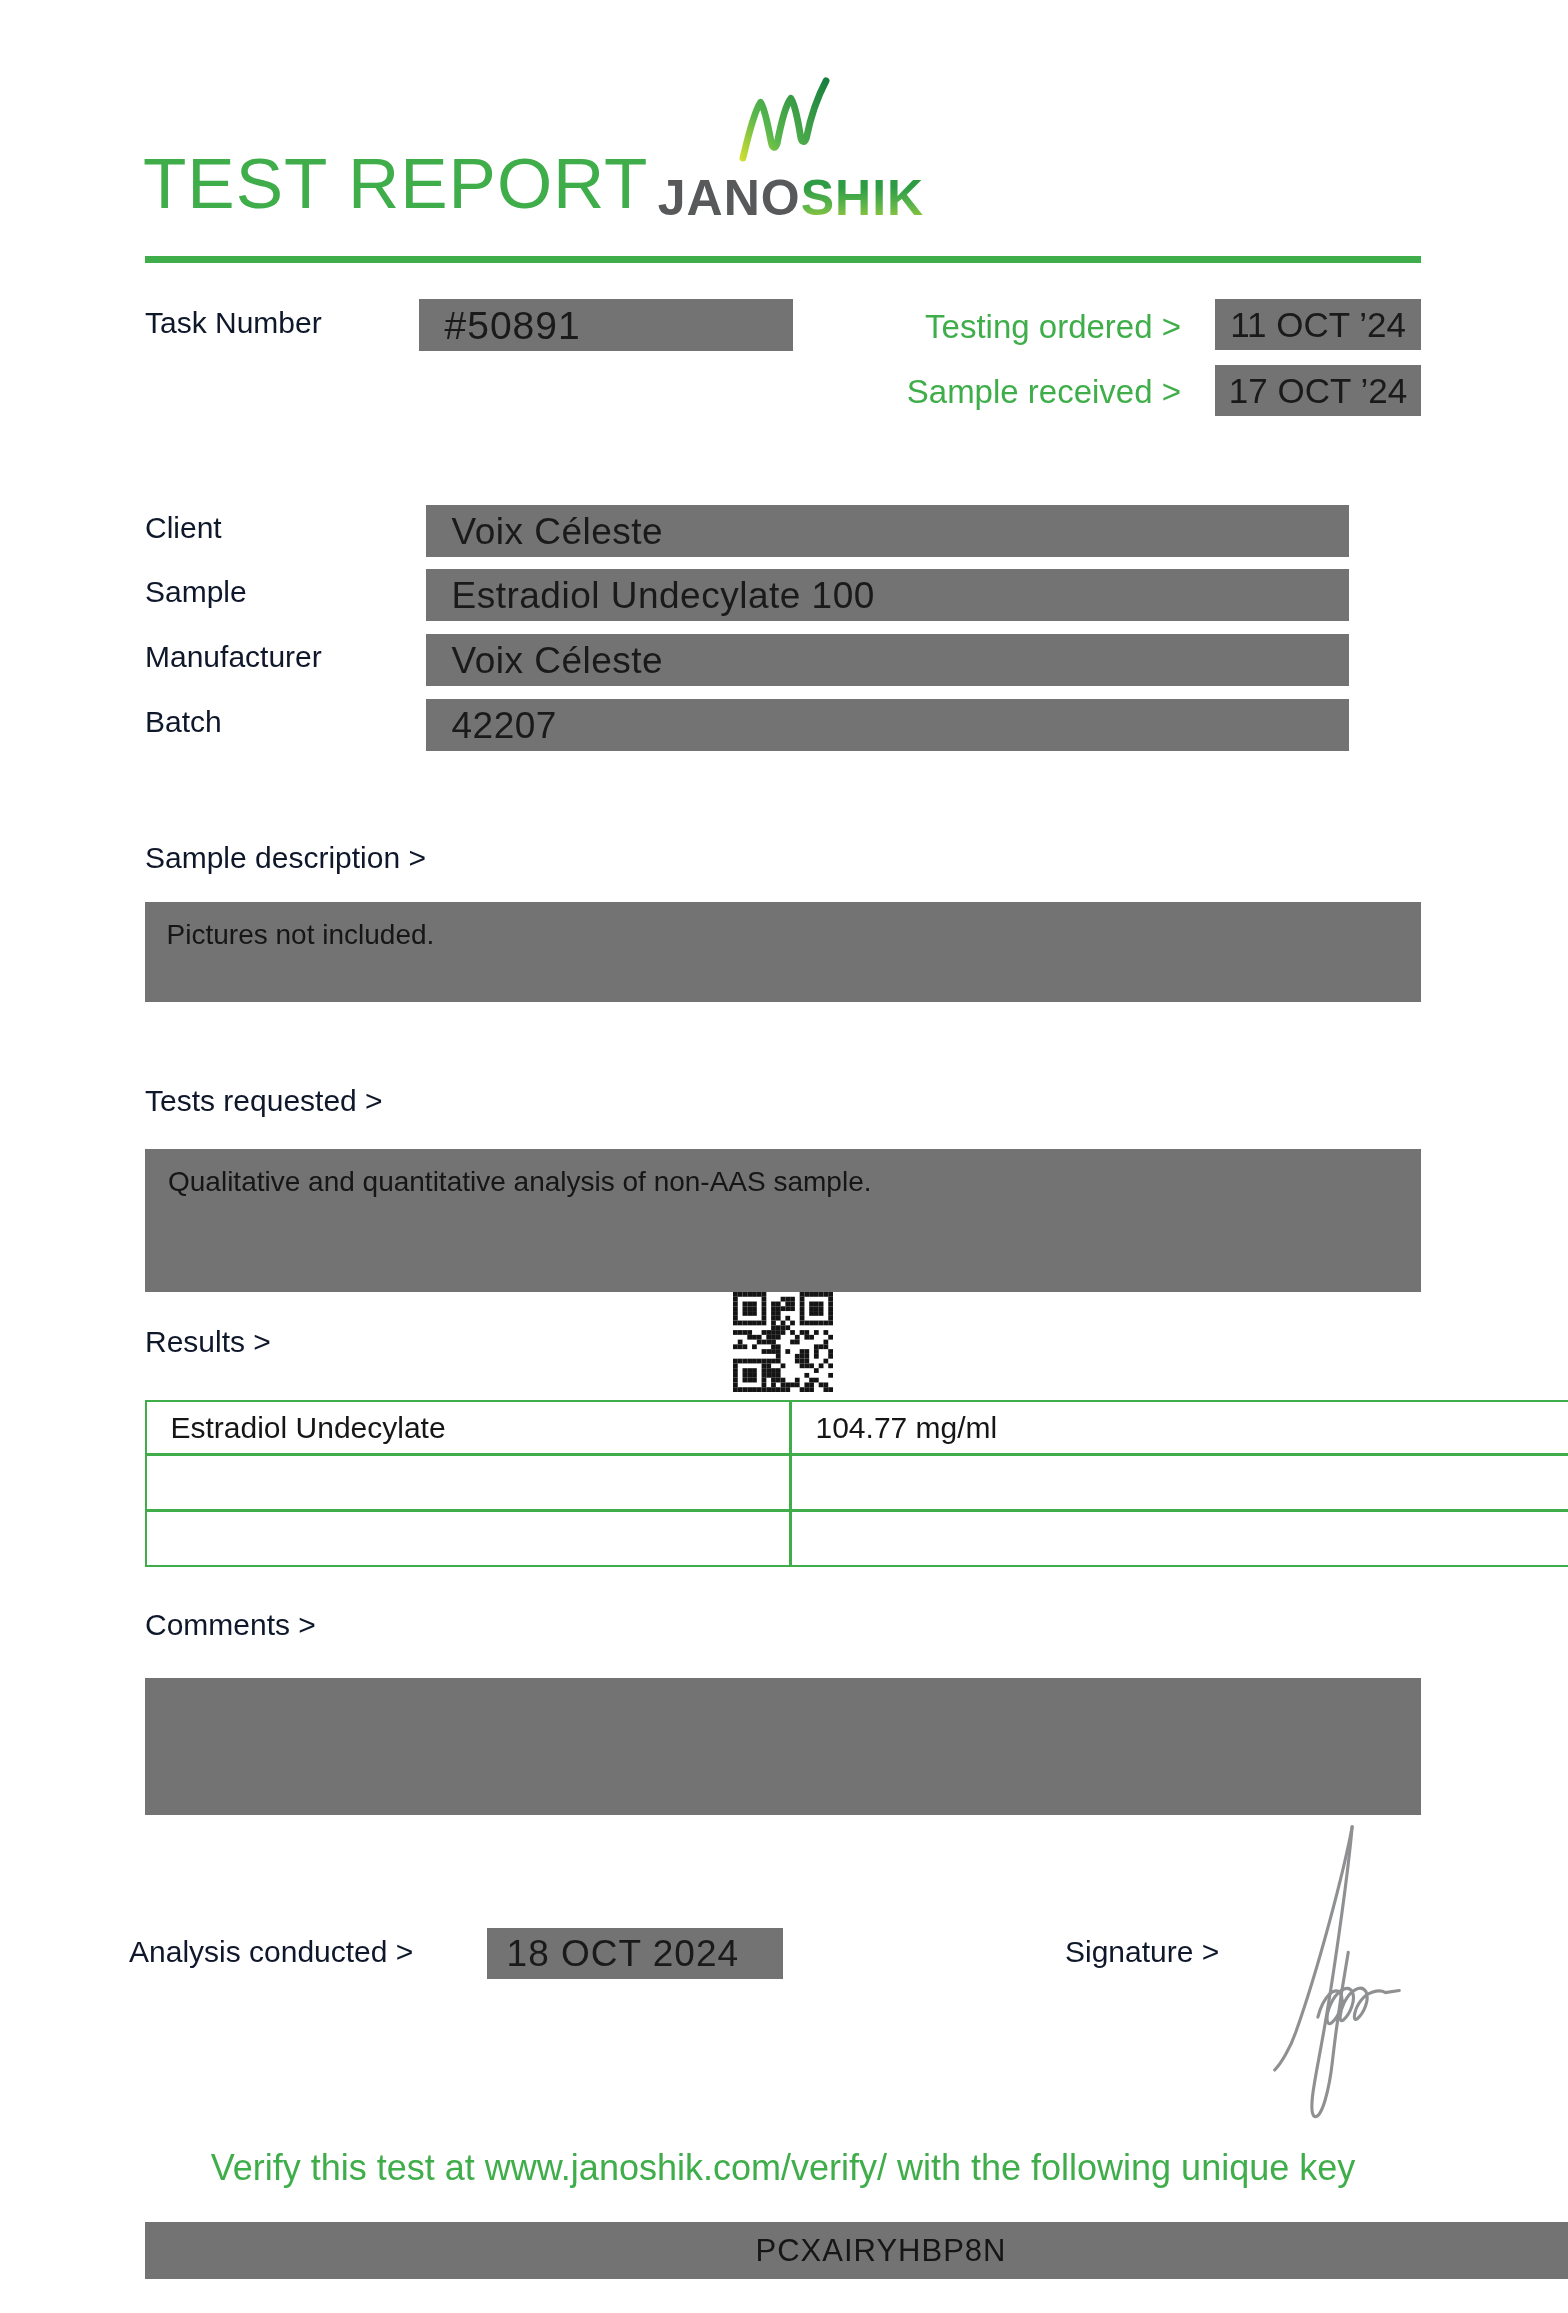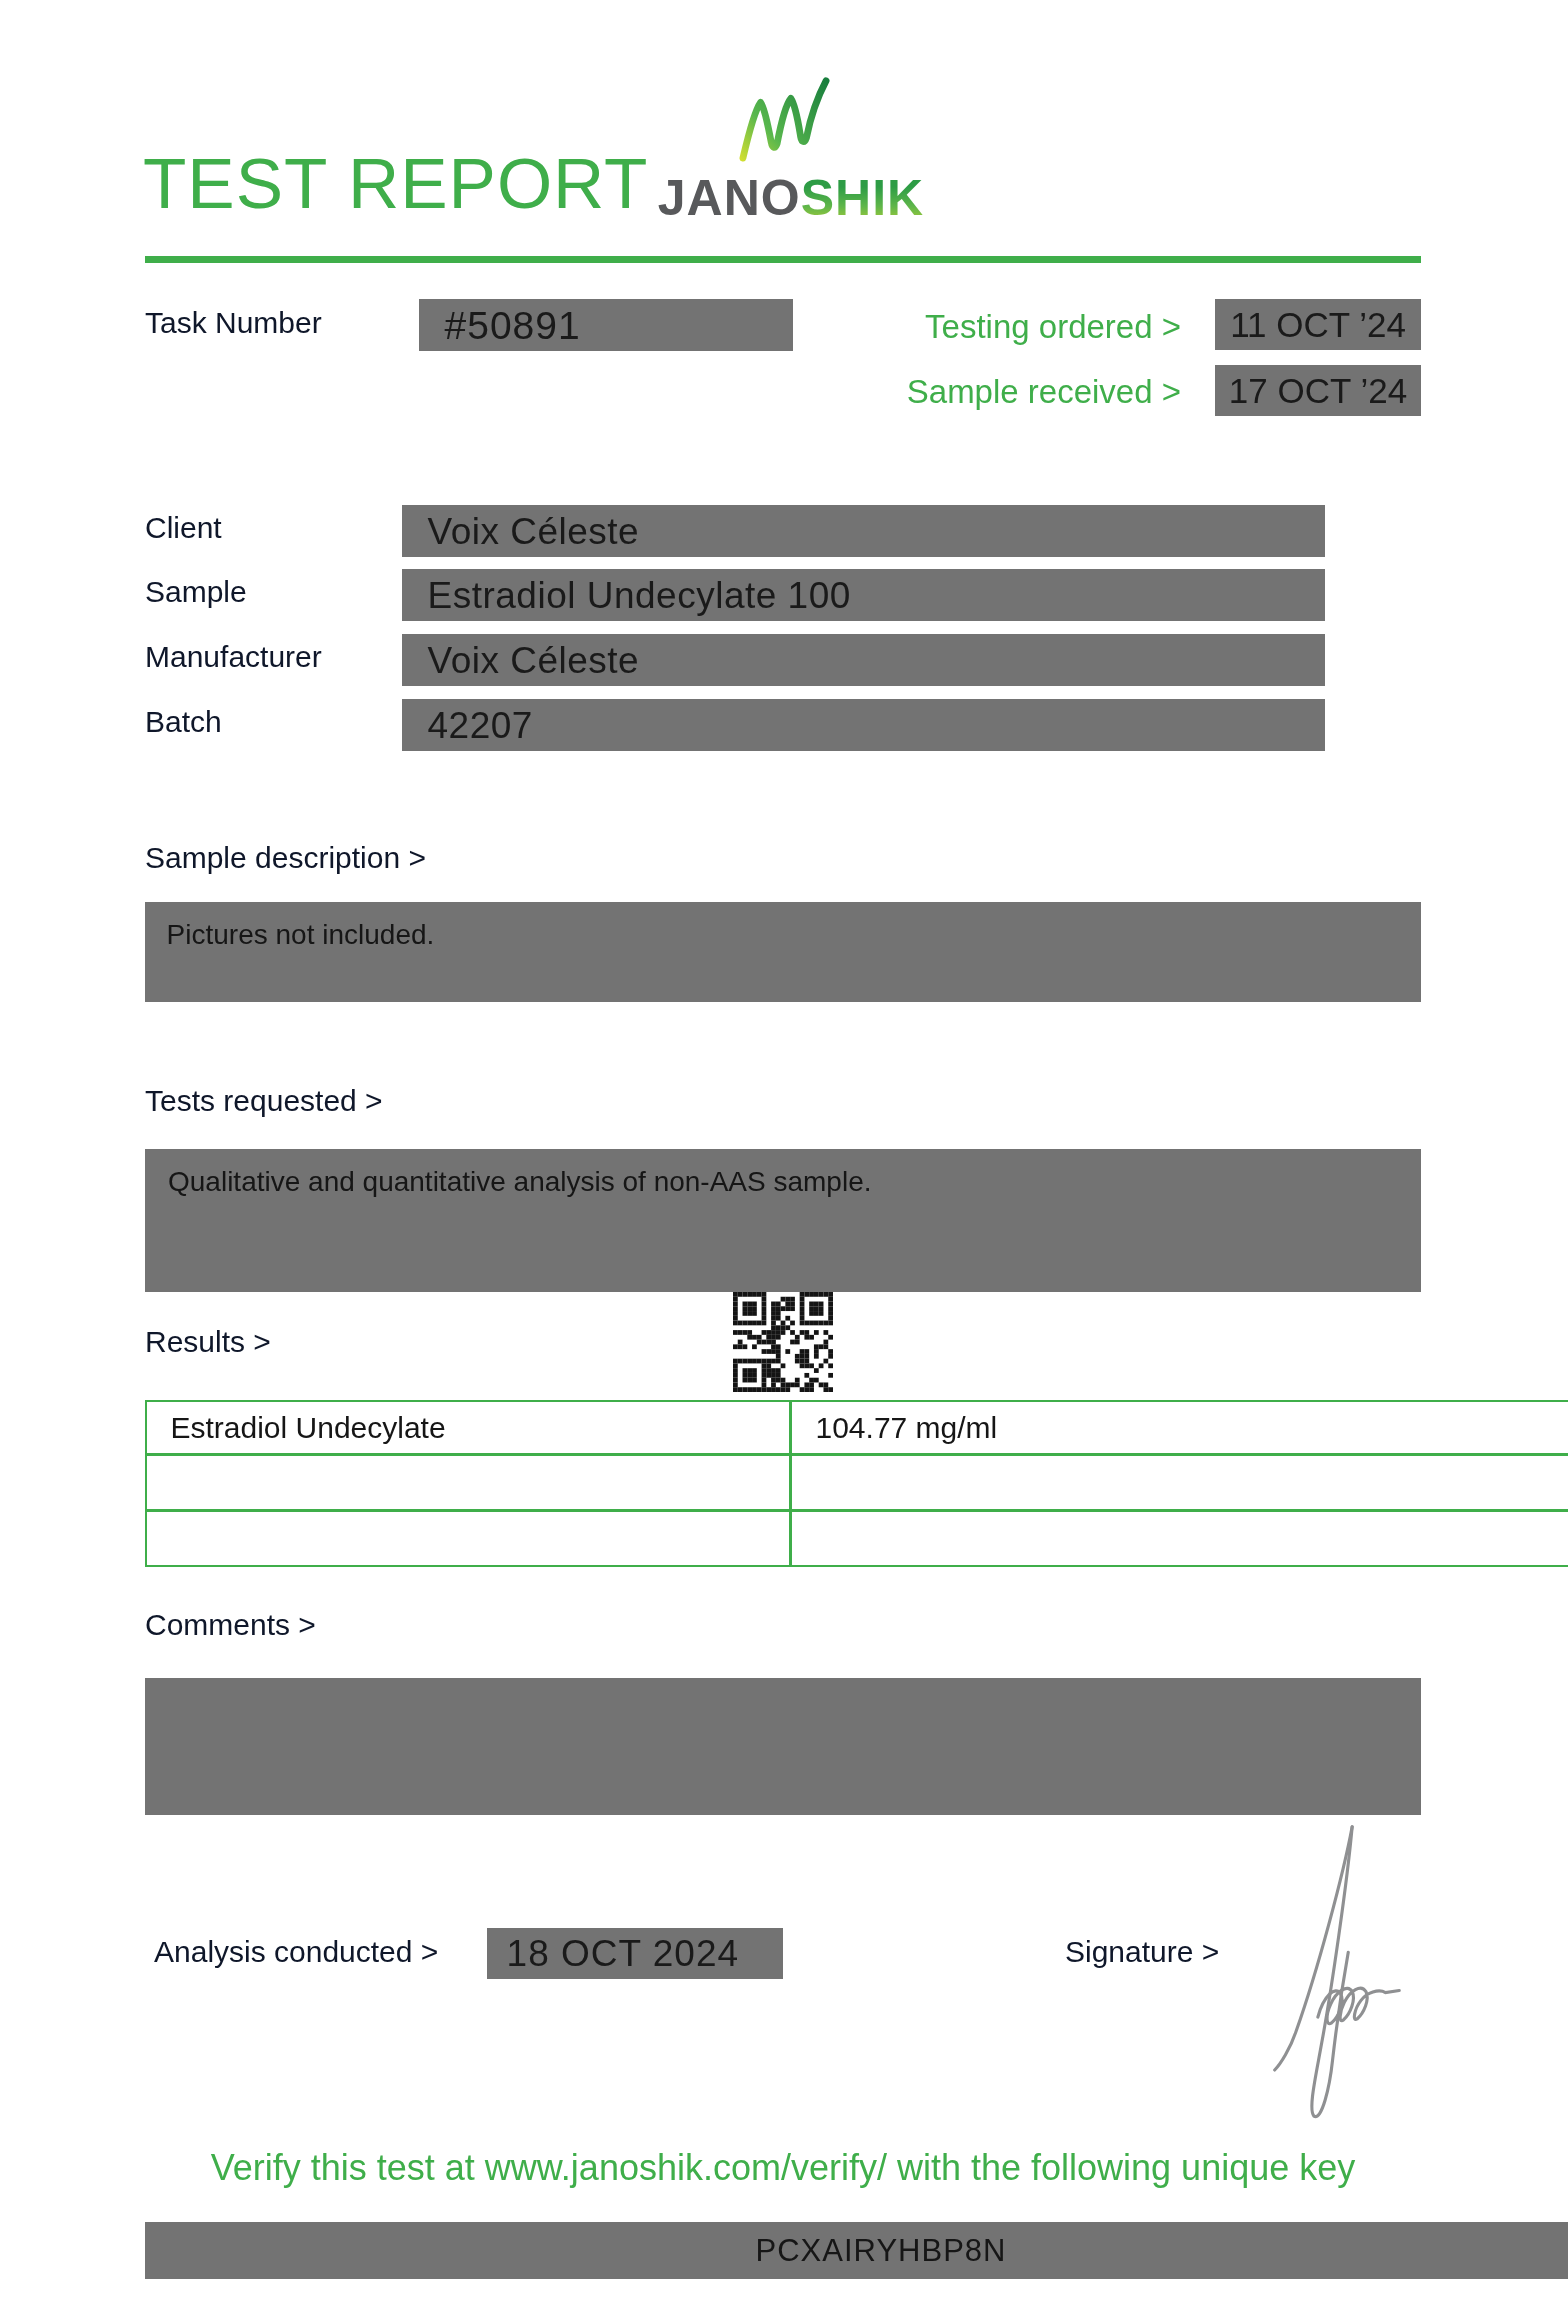--- a/index.html
+++ b/index.html
@@ -28,42 +28,42 @@
   .task-label{left:145px;top:306px;}
   .task-box{left:419px;top:299px;width:374px;height:52px;}
   .task-box span{display:block;padding-left:25.5px;font-size:39px;line-height:53px;letter-spacing:1px;}
   .date-label{width:382px;text-align:right;font-size:33px;color:#3fae4a;white-space:nowrap;}
   .dl1{left:799px;top:308px;} .dl2{left:799px;top:373px;}
   .date-box{width:206px;height:51px;text-align:center;font-size:35px;line-height:52px;}
   .db1{left:1215px;top:299px;} .db2{left:1215px;top:365px;}
 
   
   .info-label{left:145px;}
-  .info-box{left:402px;width:923px;height:52px;}
+  .info-box{left:426px;width:923px;height:52px;}
   .info-box span{display:block;padding-left:25.5px;font-size:37px;line-height:53px;letter-spacing:0.5px;white-space:nowrap;}
 
   
   .sec-box{left:145px;width:1276px;padding:13.7px 21.6px;font-size:28px;line-height:37px;color:#161616;}
   .desc-box{top:902px;height:100px;}
   .tests-box{top:1149px;height:143px;padding-left:23px;}
   .comments-box{top:1678px;height:137px;}
 
   
   .qr{left:733px;top:1292px;width:100px;height:100px;}
   .rtable{left:145px;top:1400px;width:1440px;border:2.9px solid #3fae4a;box-sizing:border-box;background:#fff;}
   .t-row{display:flex;border-bottom:3.9px solid #3fae4a;}
   .t-row:last-child{border-bottom:none;}
   .t-cell{box-sizing:border-box;font-size:30px;color:#161616;line-height:51px;
           padding-left:23.5px;white-space:nowrap;overflow:hidden;}
   .t-left{width:645px;border-right:3.9px solid #3fae4a;}
   .t-right{flex:1;}
   .r1{height:51px;} .r2 .t-cell,.r3 .t-cell{height:53px;}
 
   
-  .analysis-label{left:154px;top:1935px;}
+  .analysis-label{left:129px;top:1935px;}
   .analysis-box{left:487px;top:1928px;width:296px;height:51px;}
   .analysis-box span{display:block;padding-left:19.6px;font-size:37px;line-height:52px;letter-spacing:1px;}
   .sig-label{left:1065px;top:1935px;}
   .sig-svg{left:1257px;top:1813px;width:157px;height:309px;}
   .verify{left:145px;top:2147px;width:1276px;text-align:center;font-size:36px;color:#3fae4a;white-space:nowrap;}
   .key-box{left:145px;top:2222px;width:1472px;height:57px;text-align:center;}
   .key-box span{font-size:31px;line-height:57px;letter-spacing:1px;color:#161616;}
 </style>
 </head>
 <body>

